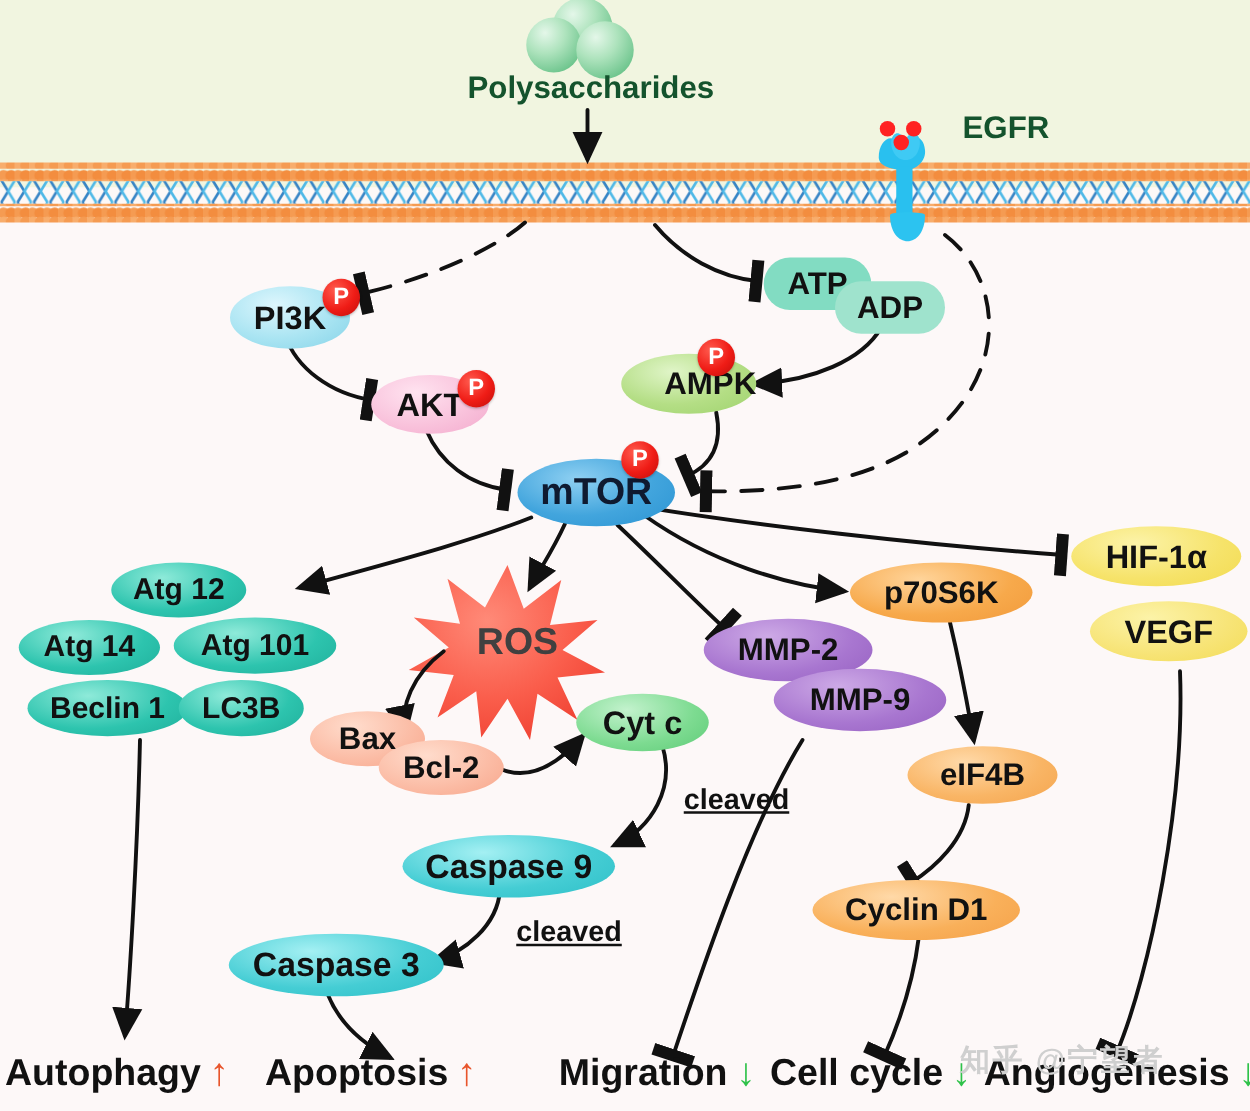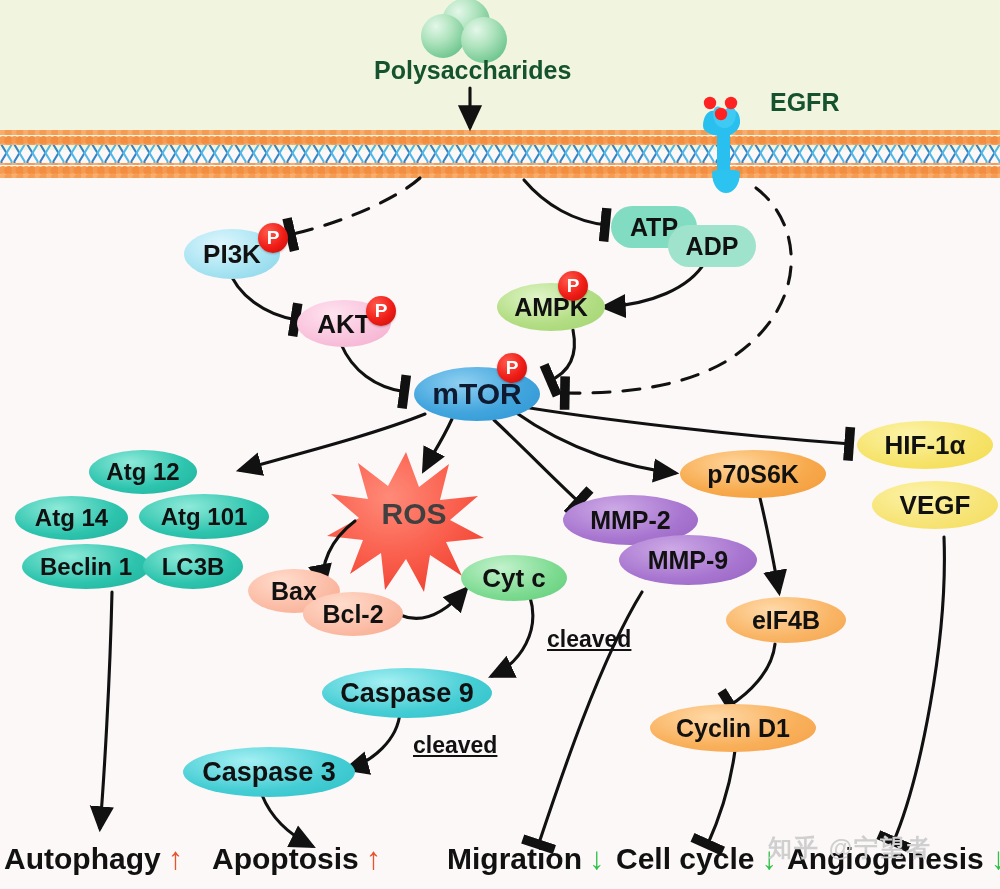--- a/index.html
+++ b/index.html
@@ -175,21 +175,21 @@
     <div class="node ell" style="left:184px;top:229px;width:96px;height:50px;font-size:26px;background:radial-gradient(ellipse at 38% 30%,#ddf6fd 0%,#a9e4f2 55%,#85d3e8 100%);">
       <span>PI3K</span>
     </div>
     <div class="phos" style="left:258px;top:223px;">P</div>
 
     <div class="node ell" style="left:297px;top:300px;width:94px;height:47px;font-size:26px;background:radial-gradient(ellipse at 38% 30%,#ffe3f0 0%,#f9c3dc 55%,#f3aacd 100%);">
       <span>AKT</span>
     </div>
     <div class="phos" style="left:366px;top:296px;">P</div>
 
-    <div class="node ell" style="left:497px;top:283px;width:108px;height:48px;font-size:25px;background:radial-gradient(ellipse at 38% 30%,#e0f5c8 0%,#b4de85 55%,#9ed26d 100%);">
+    <div class="node ell" style="left:497px;top:283px;width:108px;height:48px;font-size:25px;background:radial-gradient(ellipse at 38% 30%,#e0f5c8 0%,#b4de85 55%,#9ed26d 100%);justify-content:flex-end;">
       <span>AMPK</span>
     </div>
     <div class="phos" style="left:558px;top:271px;">P</div>
 
     <div class="node ell" style="left:414px;top:367px;width:126px;height:54px;font-size:30px;color:#0f1a30;background:radial-gradient(ellipse at 38% 30%,#8fd0f2 0%,#42a5dd 55%,#2b93d2 100%);">
       <span>mTOR</span>
     </div>
     <div class="phos" style="left:497px;top:353px;">P</div>
 
     <div class="node rr" style="left:611px;top:206px;width:86px;height:42px;font-size:25px;background:#82dcc2;">

